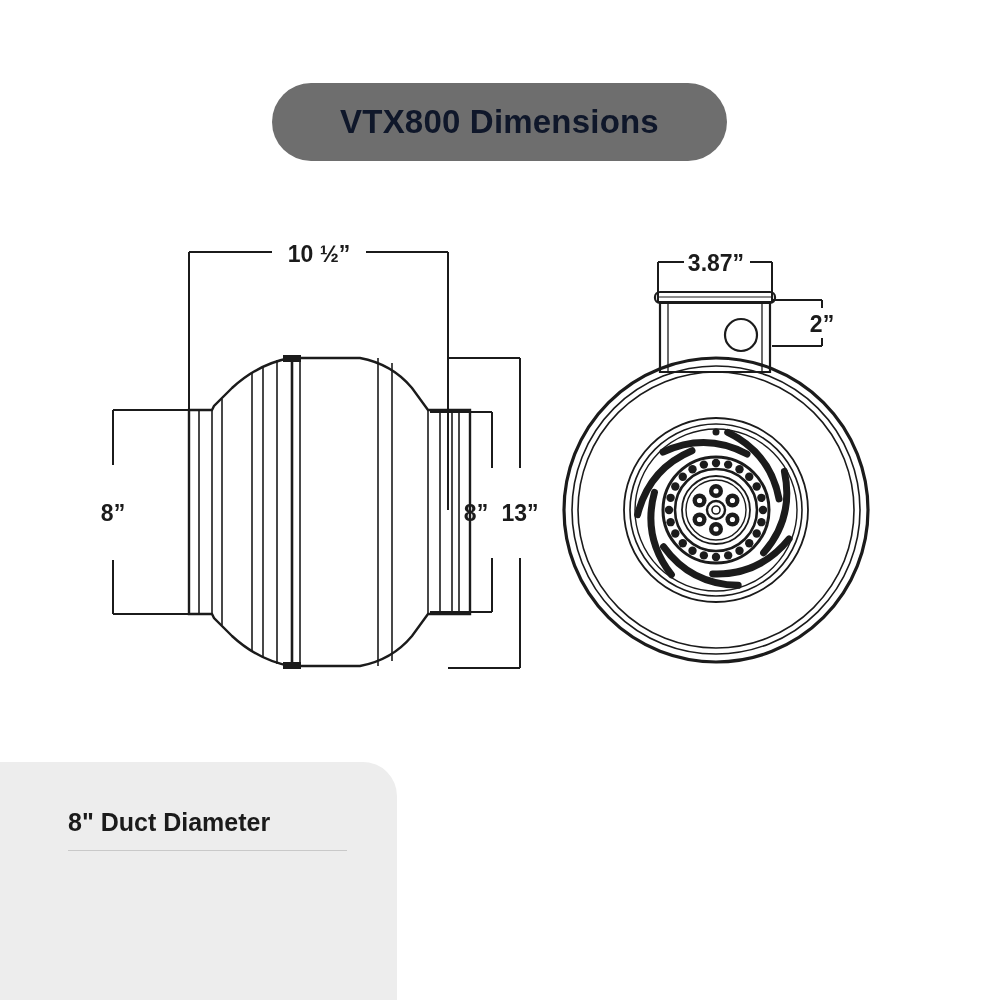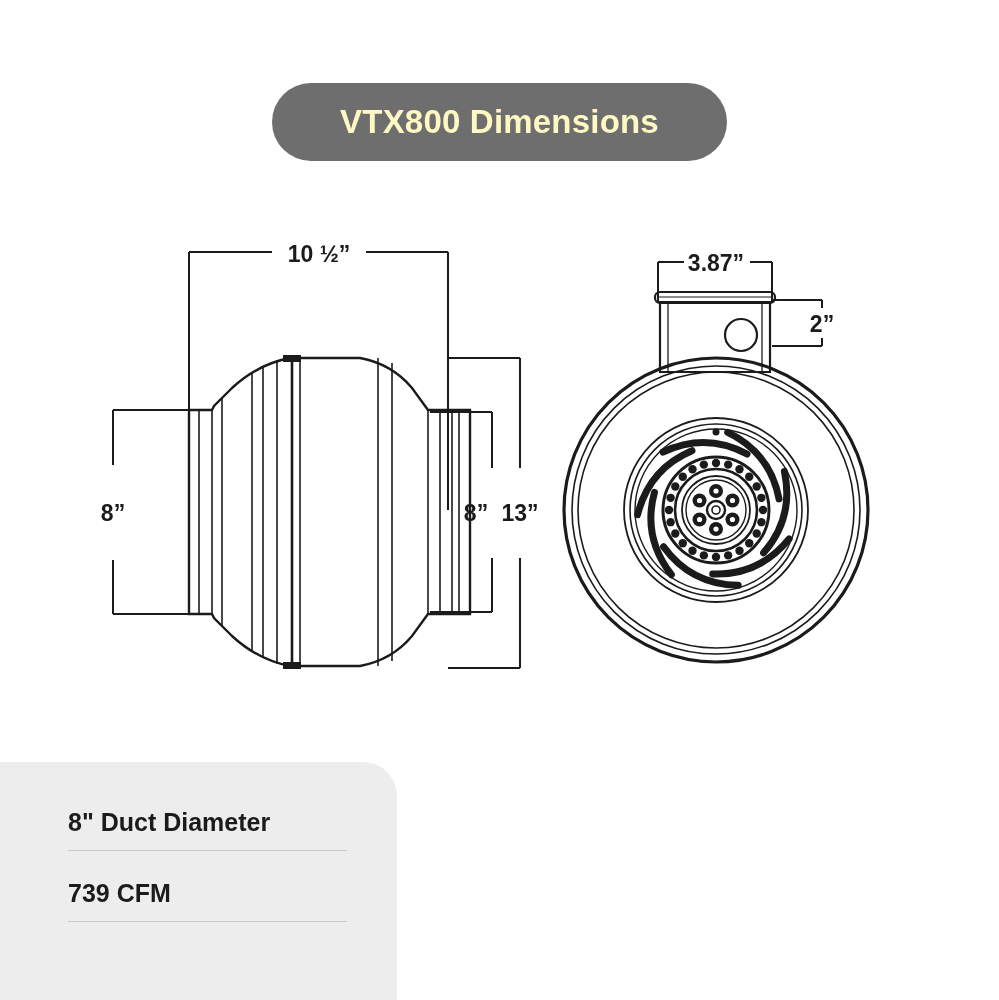--- a/index.html
+++ b/index.html
@@ -16,21 +16,21 @@
   
   .title-pill{
     position:absolute;
     left:272px;top:83px;
     width:455px;height:78px;
     background:#6e6e6e;
     border-radius:39px;
     display:flex;align-items:center;justify-content:center;
   }
   .title-pill span{
-    color:#fef9c3;
+    color:#0f172a;
     font-size:33px;
     font-weight:bold;
     letter-spacing:.2px;
     white-space:nowrap;
     text-align:center;
   }
 
   
   #drawing{position:absolute;left:0;top:180px;width:999px;height:560px;}
 
@@ -255,16 +255,15 @@
       <text x="113" y="341" font-size="23" text-anchor="middle">8”</text>
       <text x="476" y="341" font-size="23" text-anchor="middle">8”</text>
       <text x="520" y="341" font-size="23" text-anchor="middle">13”</text>
       <text x="716" y="91" font-size="23" text-anchor="middle">3.87”</text>
       <text x="822" y="152" font-size="23" text-anchor="middle">2”</text>
     </g>
   </svg>
 
   <div class="spec-card">
     <div class="spec-row">8" Duct Diameter</div>
-    <div class="spec-row">739 CFM</div>
   </div>
 
 </div>
 
 </body></html>

